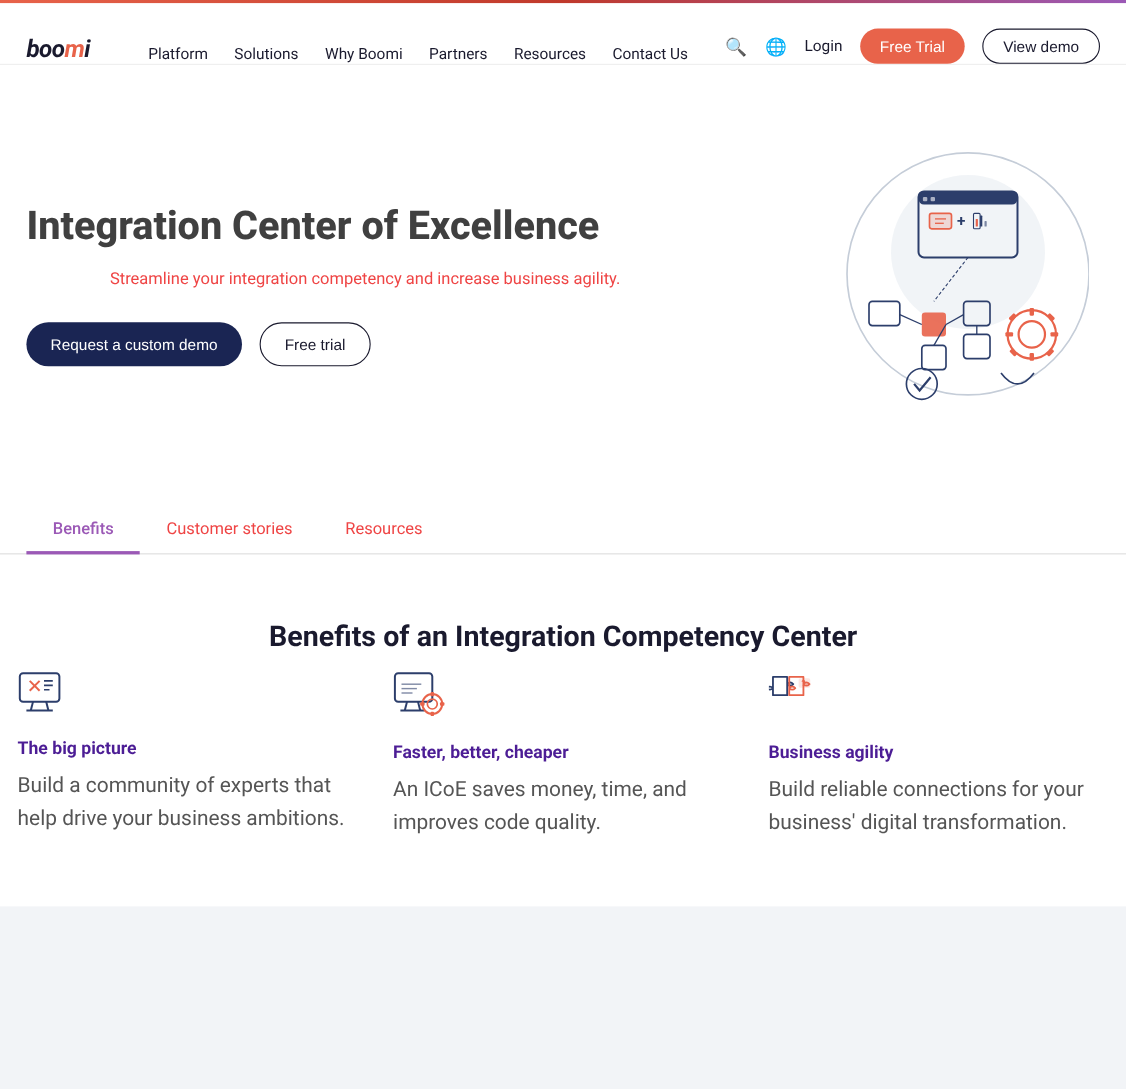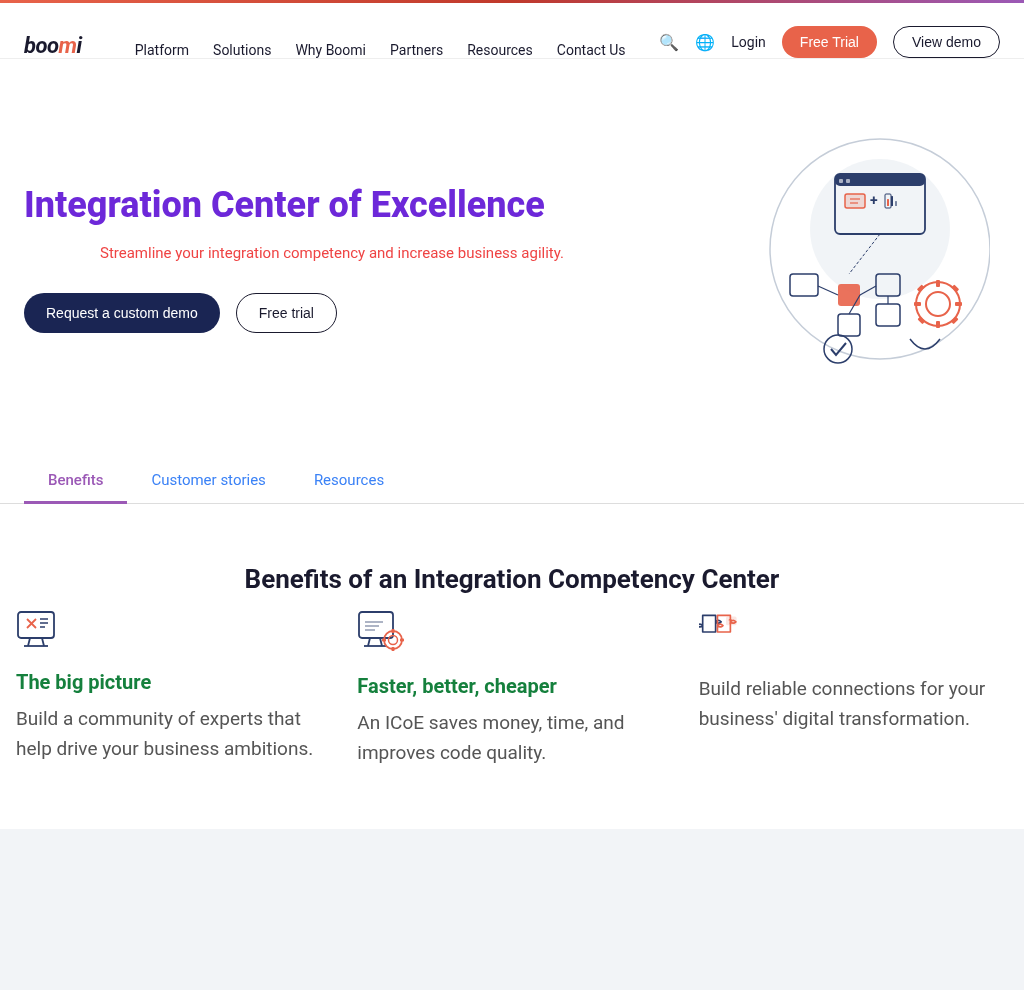--- a/index.html
+++ b/index.html
@@ -37,21 +37,21 @@
       background: linear-gradient(to right, #e8634a, #c0392b, #9b59b6);
     }
 
     
     .hero {
       display: flex; align-items: center; padding: 60px 24px 60px 24px;
       max-width: 1024px; margin: 0 auto; gap: 40px;
     }
     .hero-left { flex: 1; }
     .hero-title {
-      font-size: 36px; font-weight: 800; color: #6d28d9;
+      font-size: 36px; font-weight: 800; color: #404040;
       line-height: 1.15; margin-bottom: 16px;
     }
     .hero-subtitle {
       font-size: 15px; color: #ef4444; margin-bottom: 28px; line-height: 1.5; text-align: center;
     }
     .hero-buttons { display: flex; gap: 16px; align-items: center; }
     .btn-custom-demo {
       background: #1a2553; color: #fff; border: none; border-radius: 24px;
       padding: 12px 22px; font-size: 14px; cursor: pointer; font-weight: 500;
     }
@@ -66,41 +66,41 @@
     
     .hero-illustration { width: 300px; height: 280px; }
 
     
     .tabs-section {
       border-bottom: 1px solid #ddd; padding: 0 24px;
       max-width: 1024px; margin: 0 auto;
     }
     .tabs { display: flex; gap: 0; align-items: flex-end; }
     .tab {
-      padding: 12px 24px; font-size: 15px; cursor: pointer; color: #3b82f6;
+      padding: 12px 24px; font-size: 15px; cursor: pointer; color: #ef4444;
       border-bottom: 3px solid transparent; margin-bottom: -1px;
     }
     .tab.active { color: #9b59b6; border-bottom-color: #9b59b6; font-weight: 500; }
 
     
     .benefits-section {
       padding: 60px 16px; max-width: 1024px; margin: 0 auto; text-align: center;
     }
     .benefits-title {
       font-size: 26px; font-weight: 700; color: #1a1a2e; margin-bottom: 16px;
     }
     .benefits-subtitle {
       font-size: 15px; color: #555; max-width: 520px; margin: 0 auto 48px;
       line-height: 1.6;
     }
     .benefits-cards { display: flex; gap: 32px; text-align: left; }
     .benefit-card { flex: 1; }
     .benefit-icon { margin-bottom: 16px; }
     .benefit-card-title {
-      font-size: 20px; font-weight: 700; color: #15803d; margin-bottom: 10px;
+      font-size: 16px; font-weight: 700; color: #4c1d95; margin-bottom: 10px;
     }
     .benefit-card-desc { font-size: 19px; color: #555; line-height: 1.6; }
 
     
     .accelerate-section {
       background: #f5f5f5; padding: 60px 24px;
       display: flex; align-items: center; gap: 40px;
       max-width: 1024px; margin: 0 auto;
     }
   </style>
@@ -258,20 +258,21 @@
       <div class="benefit-icon">
         <svg width="48" height="44" viewBox="0 0 52 44" xmlns="http://www.w3.org/2000/svg">
 
           <path d="M 4 4 L 18 4 L 18 11 Q 21 8 24 11 Q 21 14 18 11 L 18 22 L 4 22 L 4 15 Q 1 18 -2 15 Q 1 12 4 15 Z" fill="none" stroke="#2c3e6b" stroke-width="1.8" stroke-linejoin="round"></path>
           <path d="M 20 4 L 34 4 L 34 11 Q 37 8 40 11 Q 37 14 34 11 L 34 22 L 20 22 L 20 15 Q 23 18 26 15 Q 23 12 20 15 Z" fill="none" stroke="#e8634a" stroke-width="1.8" stroke-linejoin="round"></path>
 
           <rect x="30" y="6" width="10" height="8" rx="1" fill="#e8634a" opacity="0.15" stroke="#e8634a" stroke-width="1.5"></rect>
           <text x="32" y="13" font-size="8" fill="#e8634a" font-weight="bold">?</text>
         </svg>
       </div>
+      <div class="benefit-card-title">Business agility</div>
       <div class="benefit-card-desc">Build reliable connections for your business' digital transformation.</div>
     </div>
   </div>
 </div>
 
 <div style="background: #f2f4f7; padding: 40px 24px;">
   <div class="accelerate-section" style="background: transparent; max-width: 1024px; margin: 0 auto; display: flex; gap: 40px; align-items: center;">
     
     
   </div>

